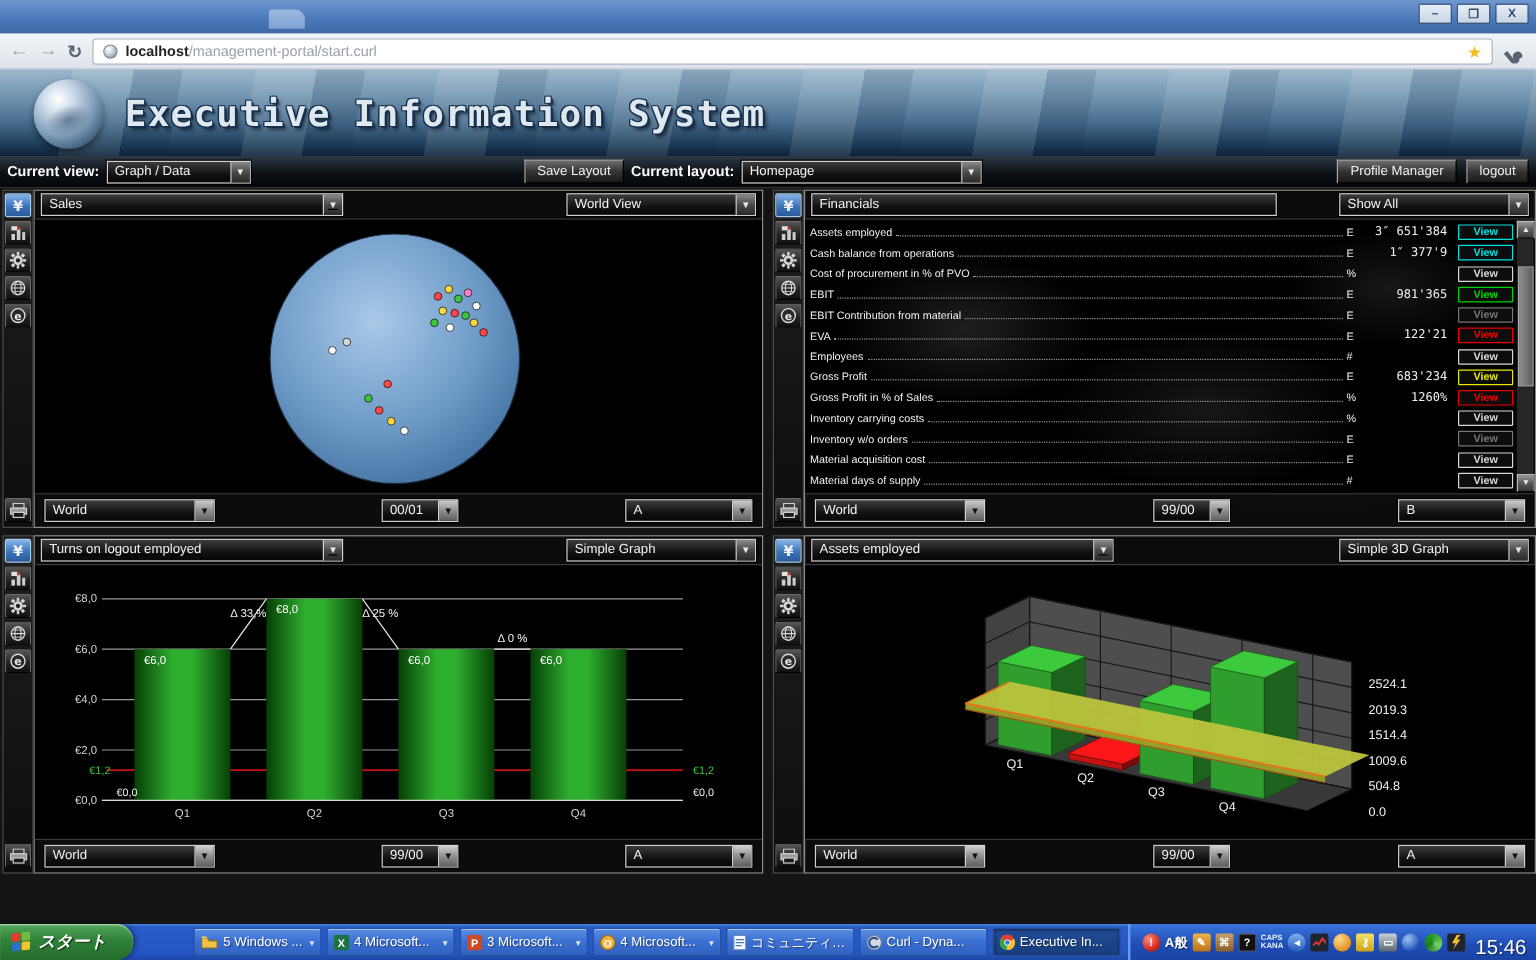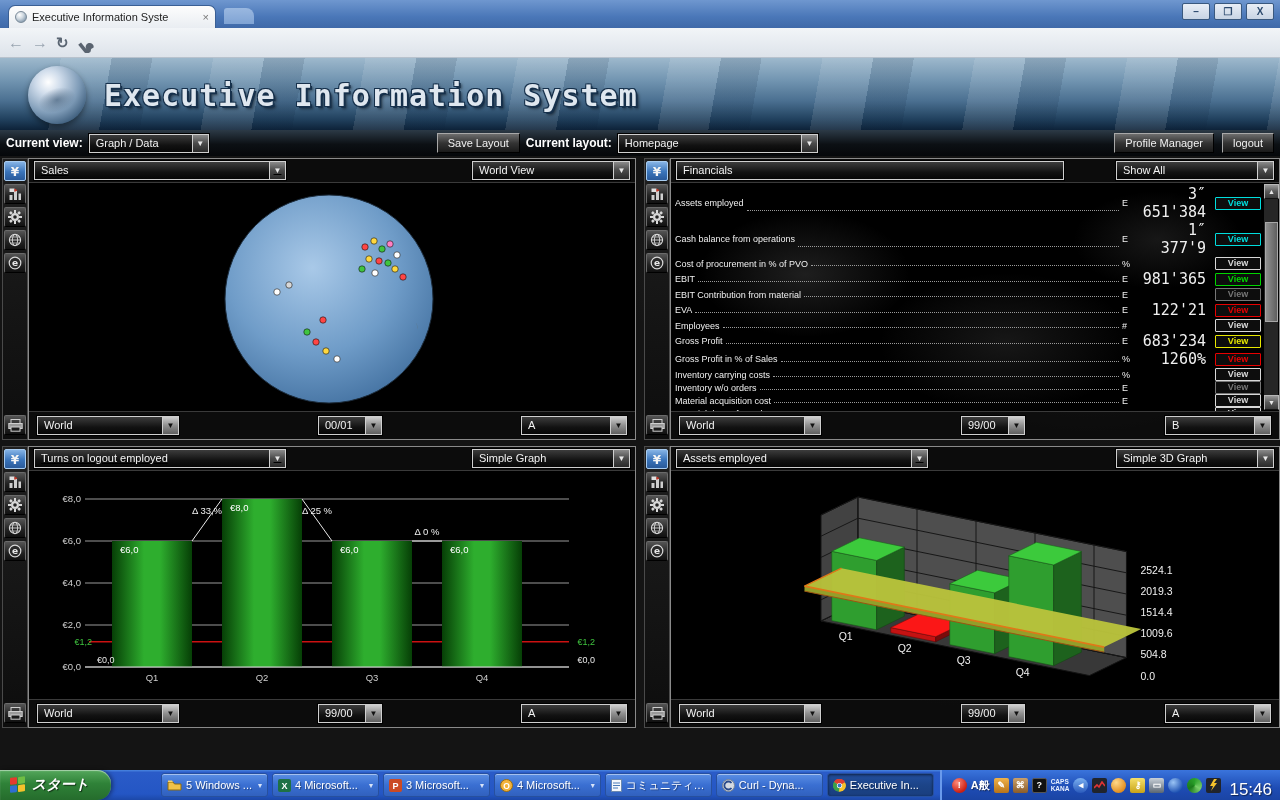--- a/index.html
+++ b/index.html
@@ -92,21 +92,21 @@
   
   .fin-body::before { content:""; position:absolute; inset:0; background:
     radial-gradient(150px 90px at 22% 40%, rgba(190,190,190,.16), transparent 70%),
     radial-gradient(180px 100px at 55% 70%, rgba(190,190,190,.12), transparent 70%),
     radial-gradient(120px 70px at 80% 25%, rgba(190,190,190,.12), transparent 70%); }
   .fin-rows { position:absolute; left:4px; right:18px; top:2px; bottom:2px; display:flex; flex-direction:column; }
   .frow { flex:1; display:flex; align-items:center; position:relative; }
   .frow .flabel { font-size:9px; color:#f0f0f0; white-space:nowrap; }
   .frow .leader { flex:1; border-bottom:1px dotted #9a9a9a; margin:0 3px 3px 3px; height:55%; }
   .frow .funit { width:14px; font-size:9px; color:#f0f0f0; }
-  .frow .fvalue { width:74px; font-size:15px; color:#f0f0f0; text-align:right; padding-right:4px;
+  .frow .fvalue { width:74px; font-size:10px; color:#f0f0f0; text-align:right; padding-right:4px;
     font-family:"DejaVu Sans Mono", monospace; }
   .viewbtn { width:46px; height:13px; font-size:9px; font-weight:bold; text-align:center; line-height:11px;
     background:#0d0d0d; border:1px solid; border-radius:1px; margin-left:5px; }
   .scrolltrack { position:absolute; right:1px; top:1px; bottom:1px; width:15px; background:#262626; border-left:1px solid #000; }
   .sbtn { position:absolute; left:0; width:15px; height:15px; background:linear-gradient(#9a9a9a,#5a5a5a 50%,#3a3a3a);
     border:1px solid #b8b8b8; border-bottom-color:#111; color:#e8e8e8; font-size:7px; text-align:center; line-height:13px; }
   .sthumb { position:absolute; left:1px; width:13px; background:linear-gradient(90deg,#8f8f8f,#5f5f5f); border:1px solid #a8a8a8; }
 
   
   .taskbar { position:absolute; left:0; top:770px; width:1280px; height:30px;
@@ -132,37 +132,37 @@
   .capskana { display:flex; flex-direction:column; justify-content:center; line-height:7px; }
   .capskana span { color:#e8f0ff; font-size:6.5px; font-weight:bold; }
   .clock { color:#fff; font-size:17px; margin-left:4px; text-shadow:1px 1px 1px rgba(0,0,0,.5);margin-top:10px; }
 </style>
 </head>
 <body>
 
 <div id="screen">
 
   <div class="titlebar">
-    <div class="tab">
-      <span class="favicon"></span>
-      <span class="tab-title">Executive Information Syste</span>
-      <span class="tab-close">×</span>
-    </div>
     <div class="newtab-nub"></div>
     <div class="winbtns">
       <div class="winbtn">–</div>
       <div class="winbtn">❐</div>
       <div class="winbtn">X</div>
     </div>
   </div>
 
   <div class="navbar">
     <span class="navarrow">←</span>
     <span class="navarrow">→</span>
     <span class="reload">↻</span>
+    <div class="urlbar">
+      <span class="favicon"></span>
+      <span class="url-text"><b>localhost</b><span>/management-portal/start.curl</span></span>
+      <span class="star">★</span>
+    </div>
     <svg width="20" height="20" viewBox="0 0 20 20">
         <path d="M14 3 a4 4 0 1 0 2.5 6.8 L10 16 l2.6 2.6 6.5-6.5 a4 4 0 0 0-3.2-6.8 l-2.4 2.4 1.6 1.6 2-2z" fill="#5a6470" transform="rotate(95 10 10)"></path>
       </svg>
   </div>
 
   <div class="banner">
     <div class="logo-sphere"></div>
     <div class="banner-title">Executive Information System</div>
   </div>
 

